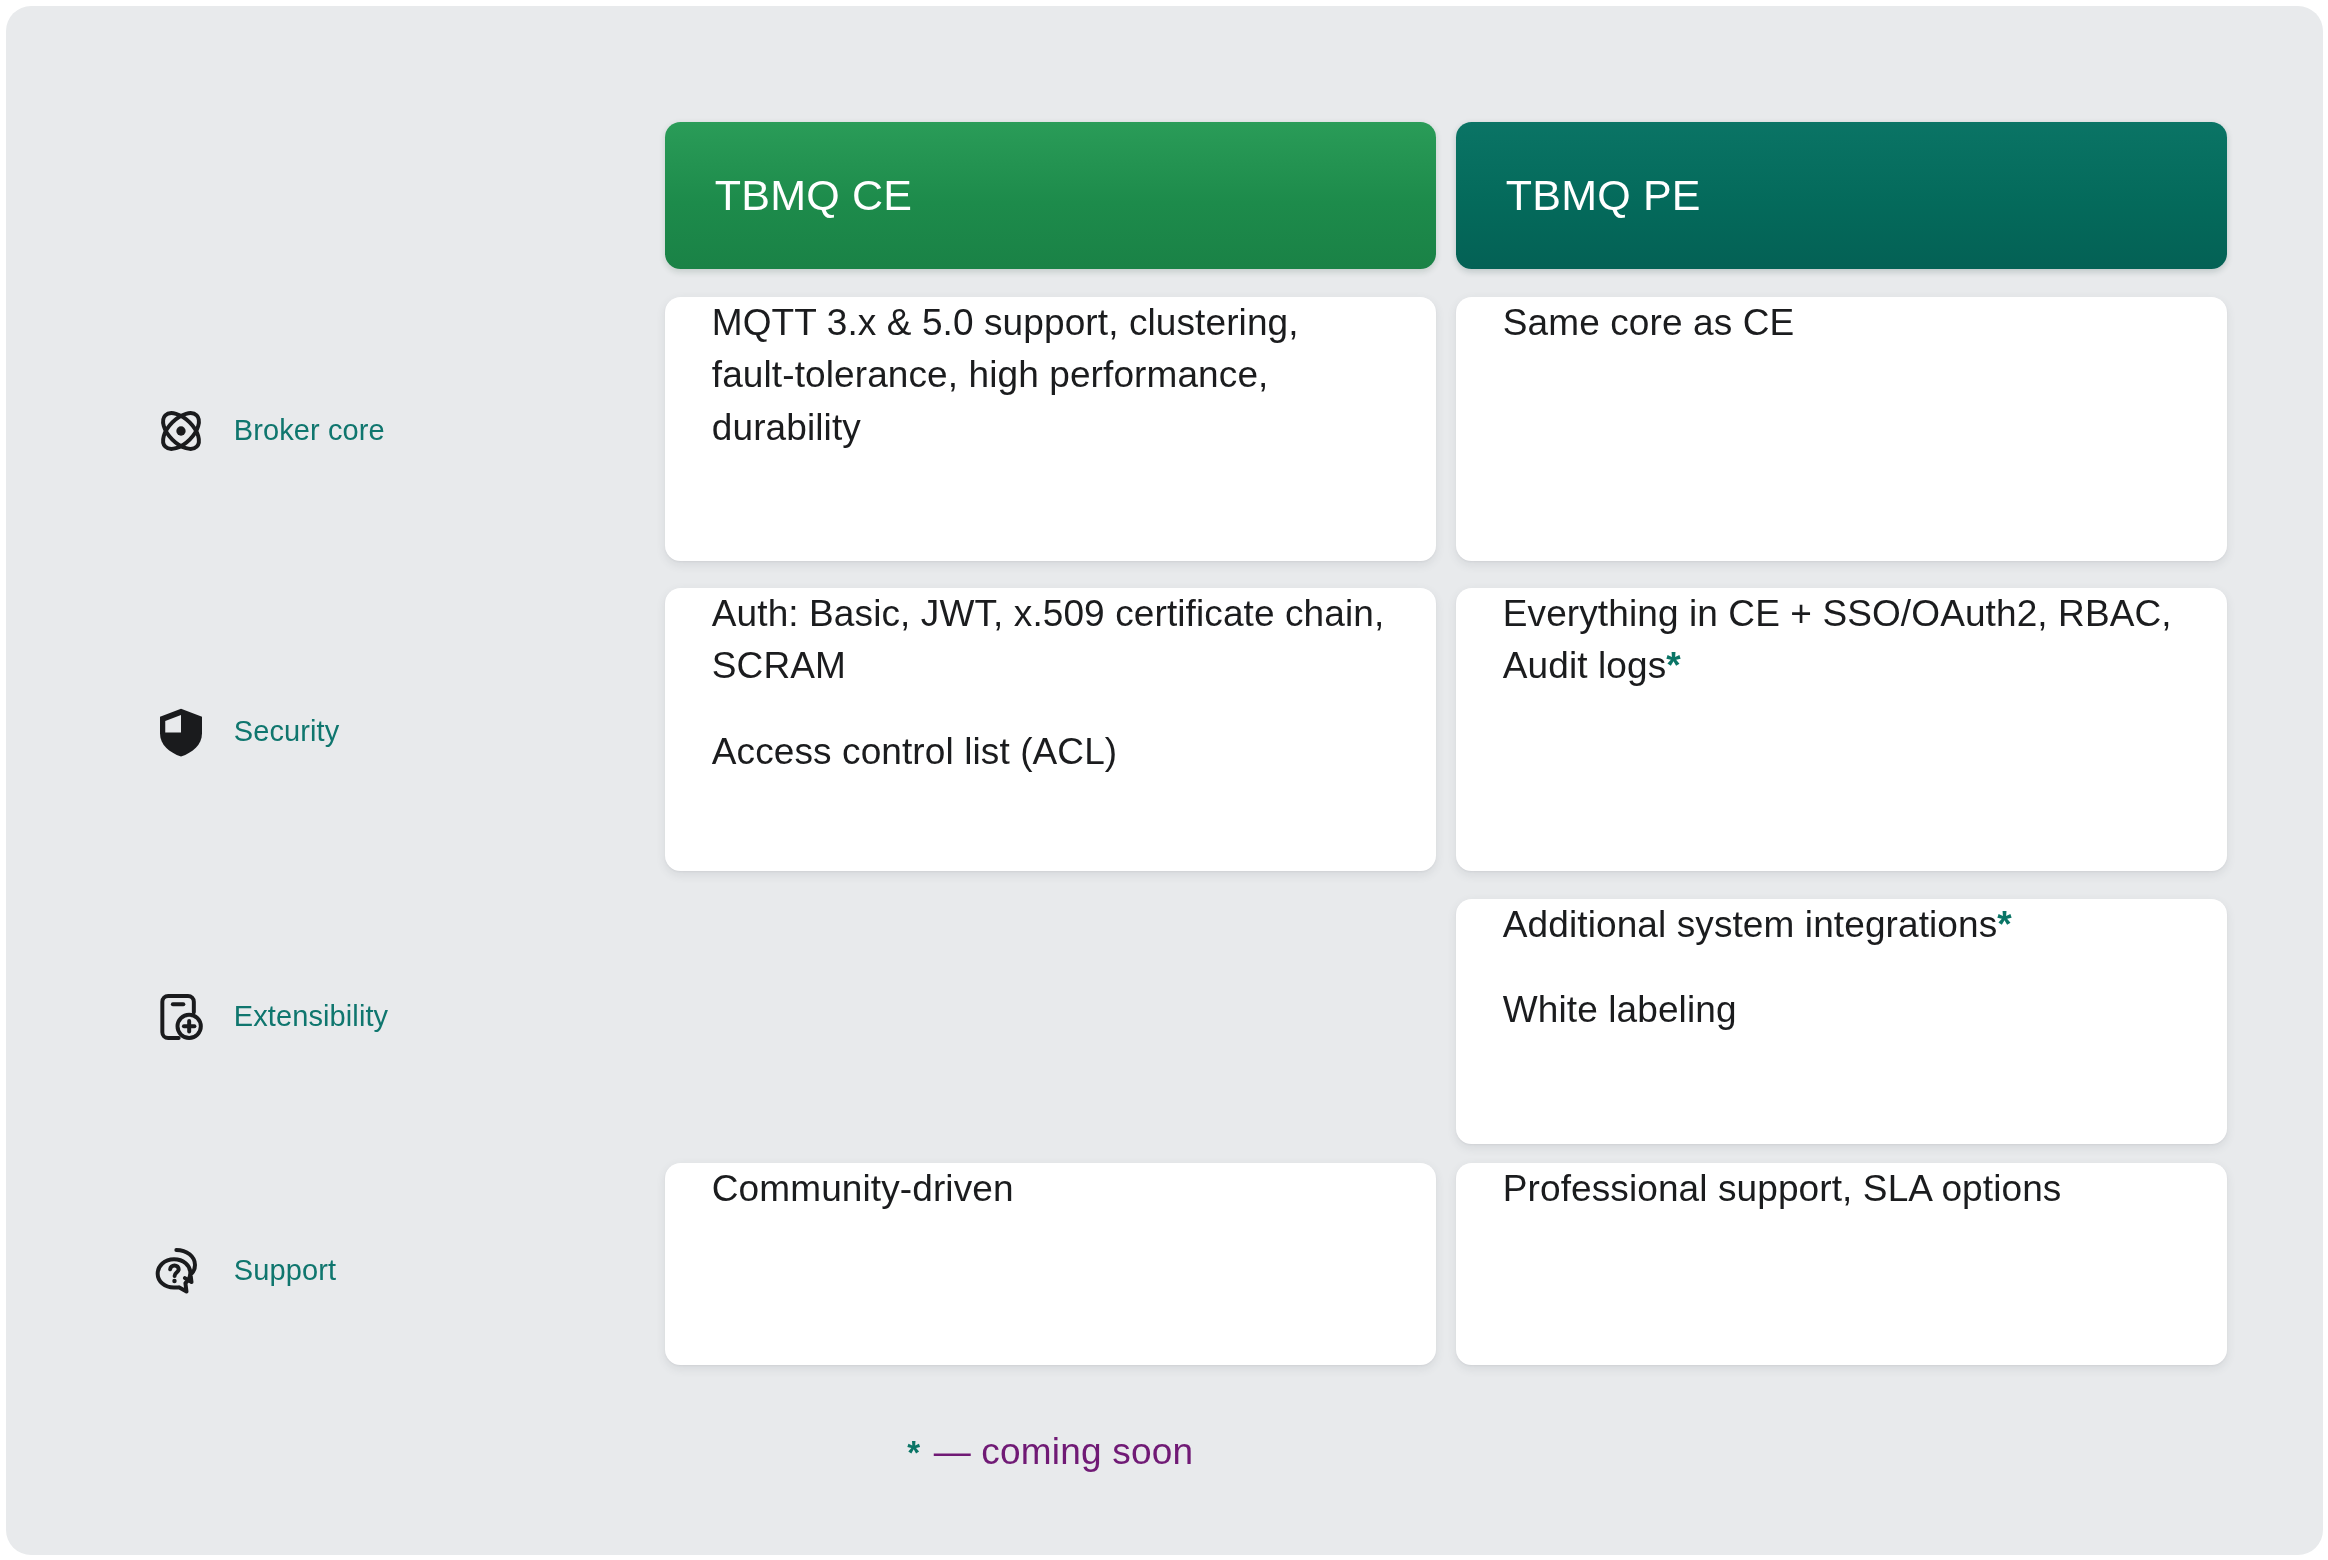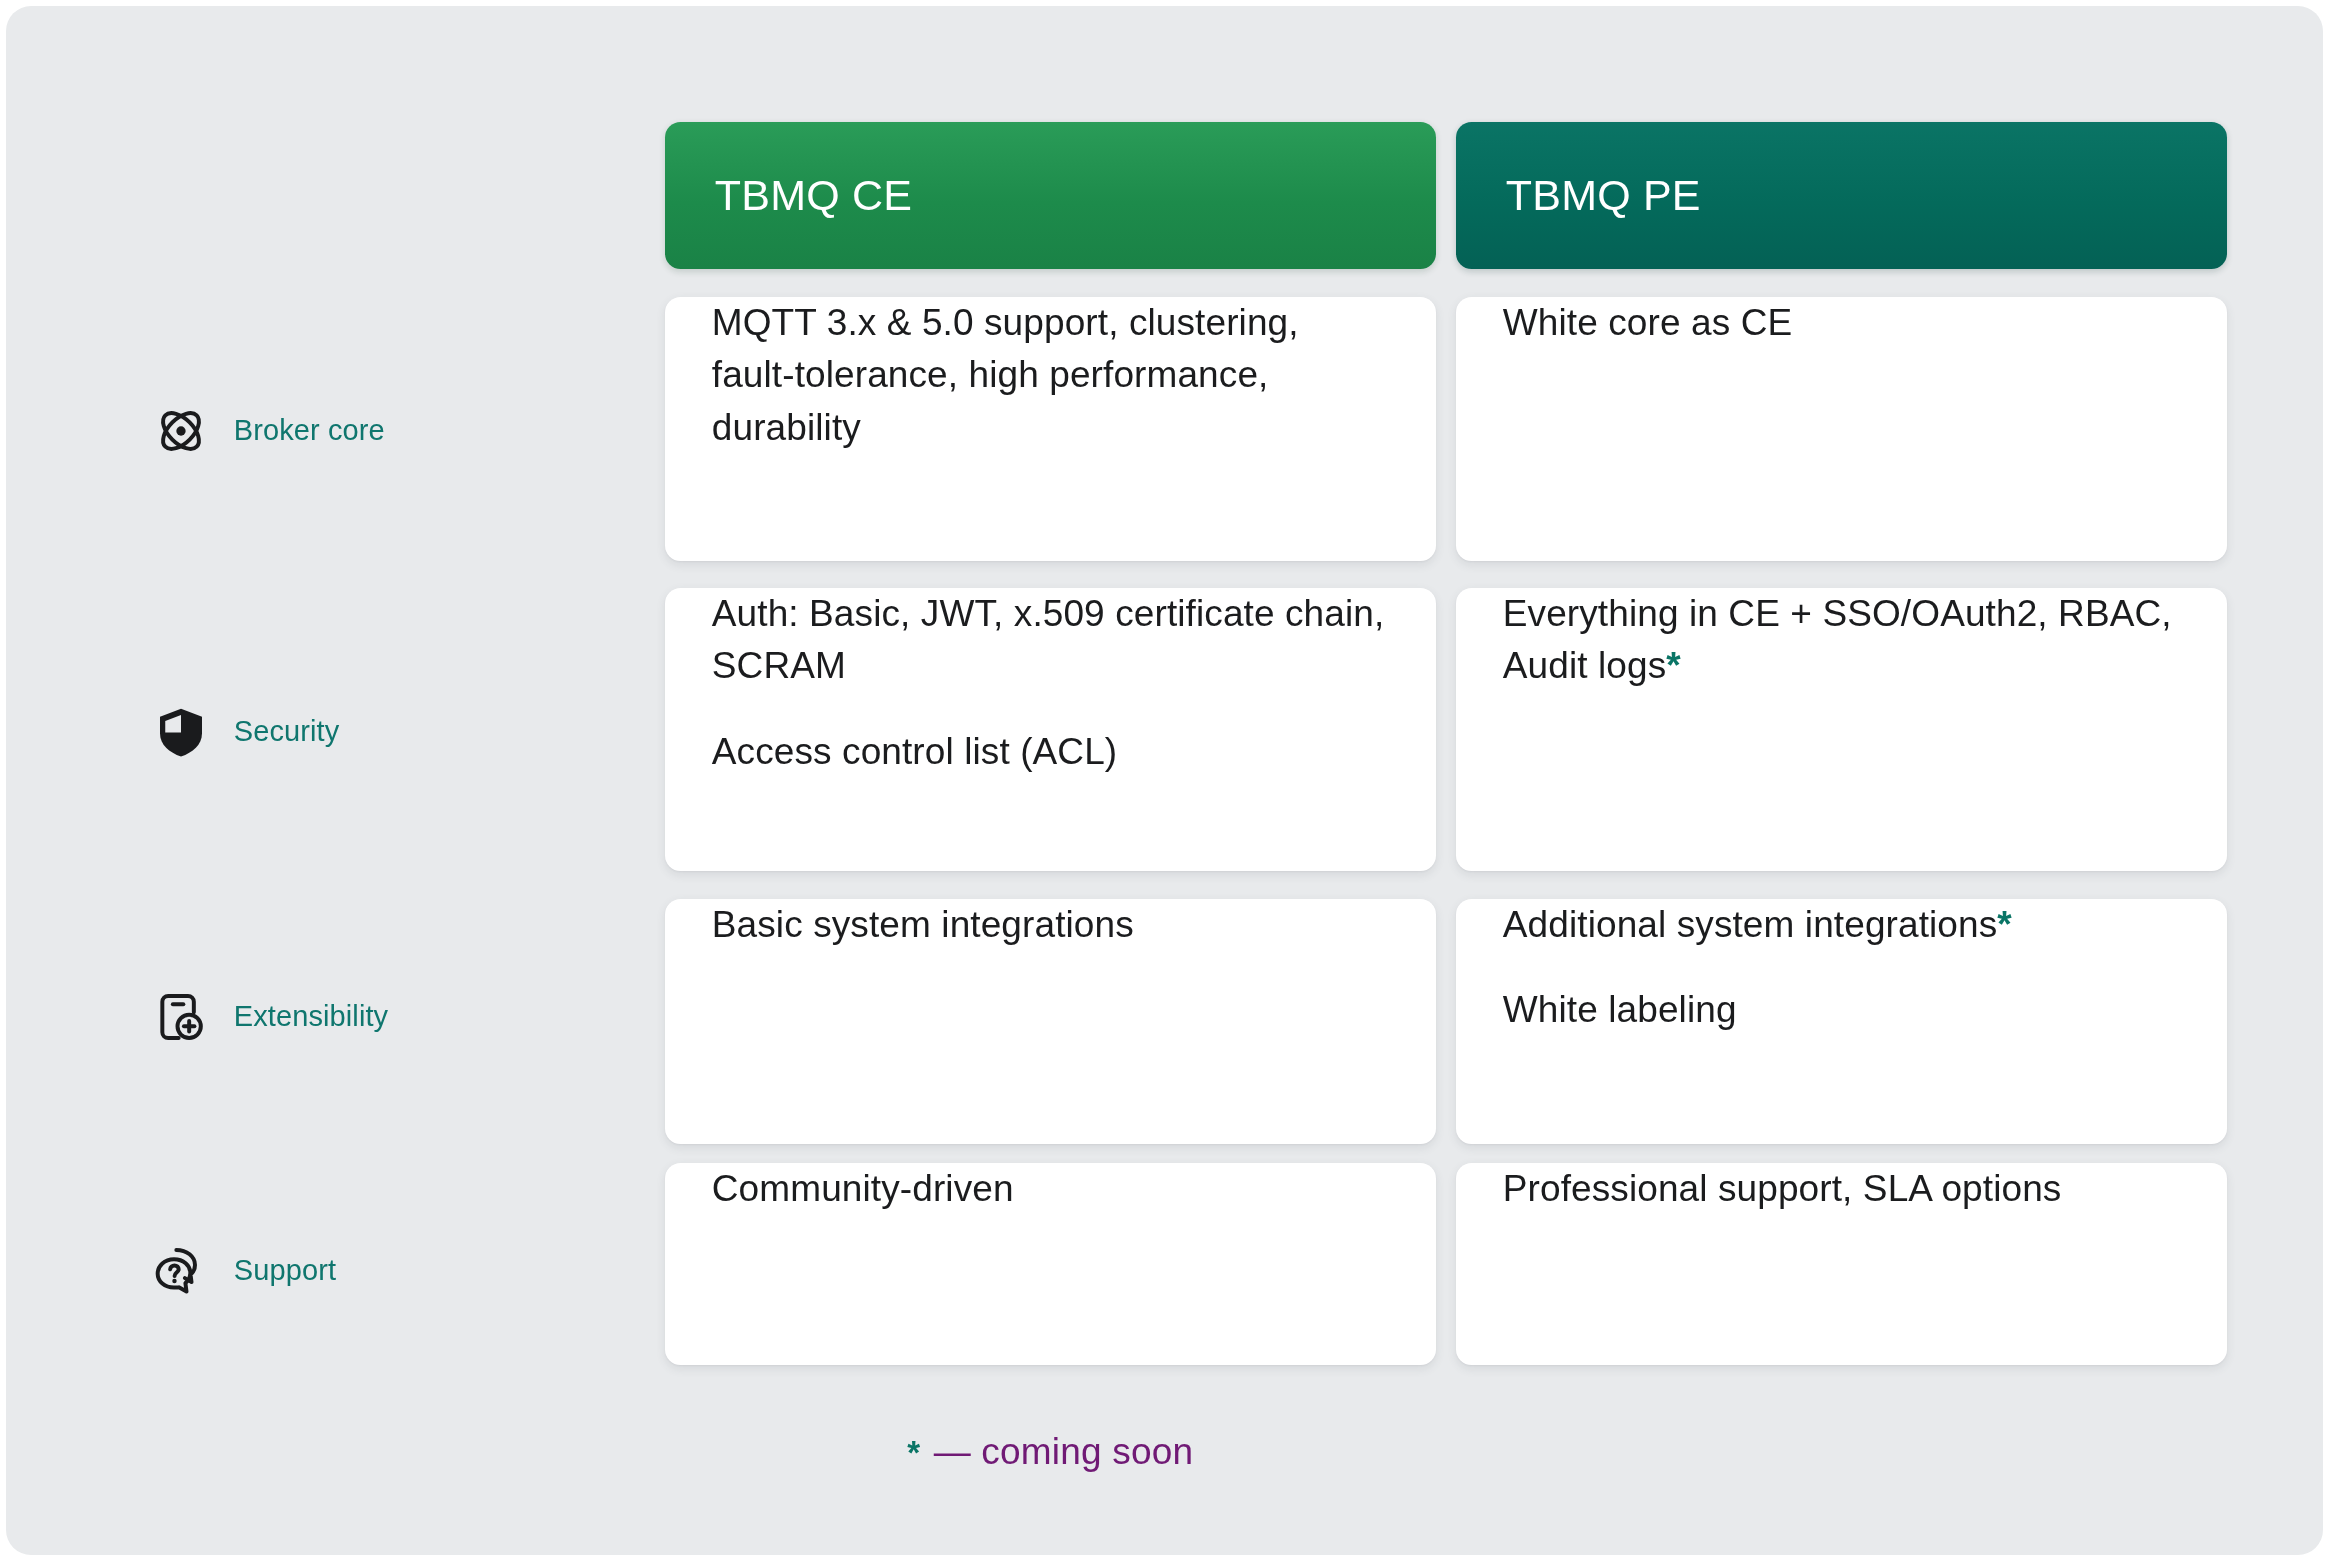--- a/index.html
+++ b/index.html
@@ -213,34 +213,31 @@
             <circle cx="18.4" cy="32.6" r="1.9" fill="#1a1b1d" stroke="none"></circle>
           </svg>
         </span>
         <span class="lbl">Support</span>
       </div>
 
       <div class="cell ce r0">
         <p>MQTT 3.x &amp; 5.0 support, clustering, fault-tolerance, high performance, durability</p>
       </div>
       <div class="cell pe r0">
-        <p>White core as CE</p>
+        <p>Same core as CE</p>
       </div>
 
       <div class="cell ce r1">
         <p>Auth: Basic, JWT, x.509 certificate chain, SCRAM</p>
         <p>Access control list (ACL)</p>
       </div>
       <div class="cell pe r1">
         <p><span>Everything in CE + SSO/OAuth2, RBAC, Audit logs</span><span class="star">*</span></p>
       </div>
 
-      <div class="cell ce r2">
-        <p>Basic system integrations</p>
-      </div>
       <div class="cell pe r2">
         <p><span>Additional system integrations</span><span class="star">*</span></p>
         <p>White labeling</p>
       </div>
 
       <div class="cell ce r3">
         <p>Community-driven</p>
       </div>
       <div class="cell pe r3">
         <p>Professional support, SLA options</p>

